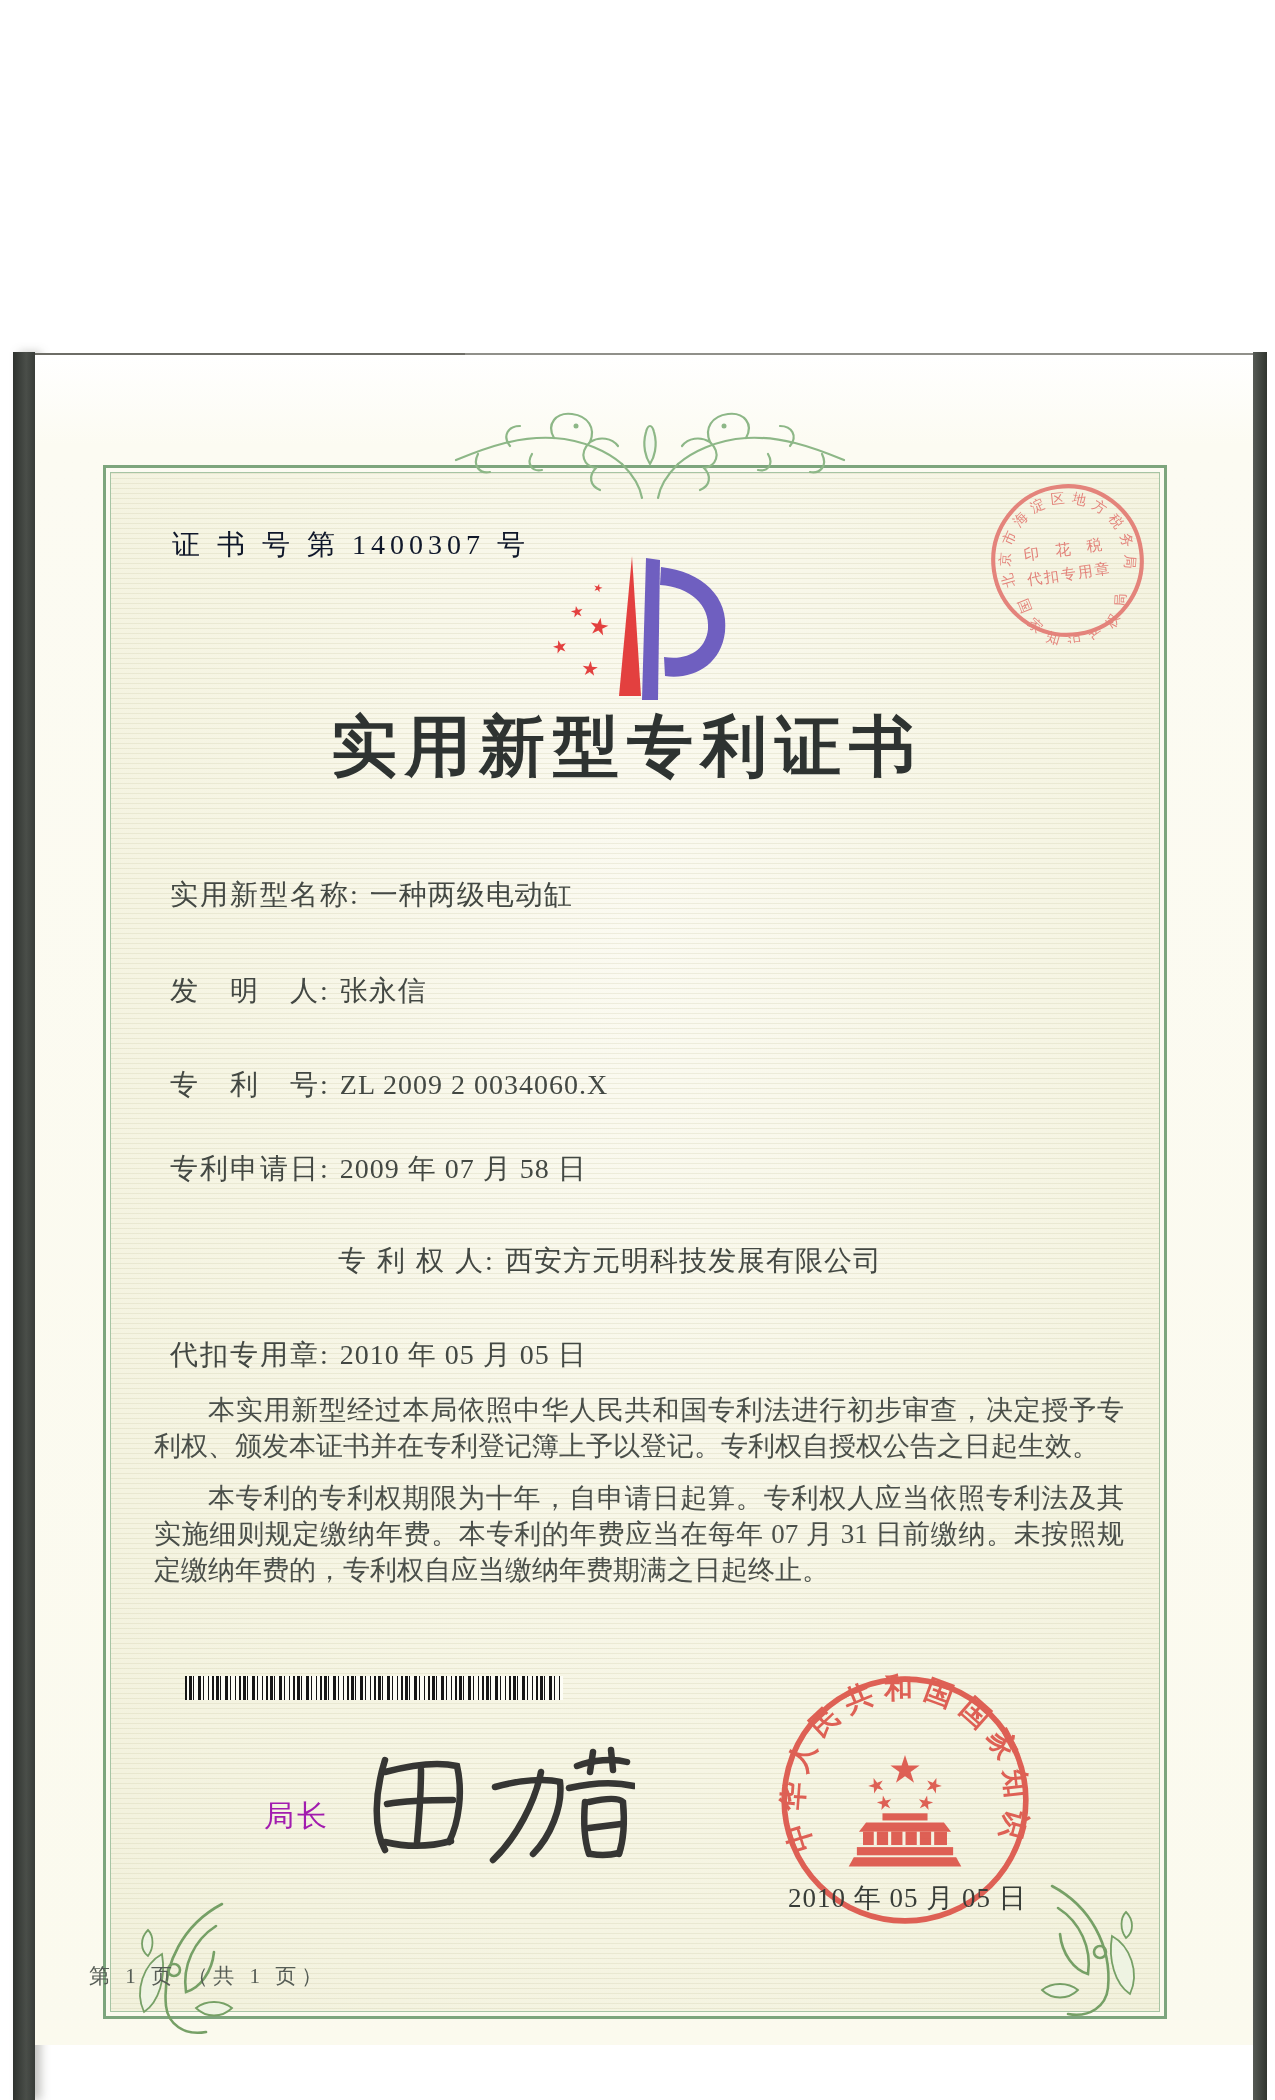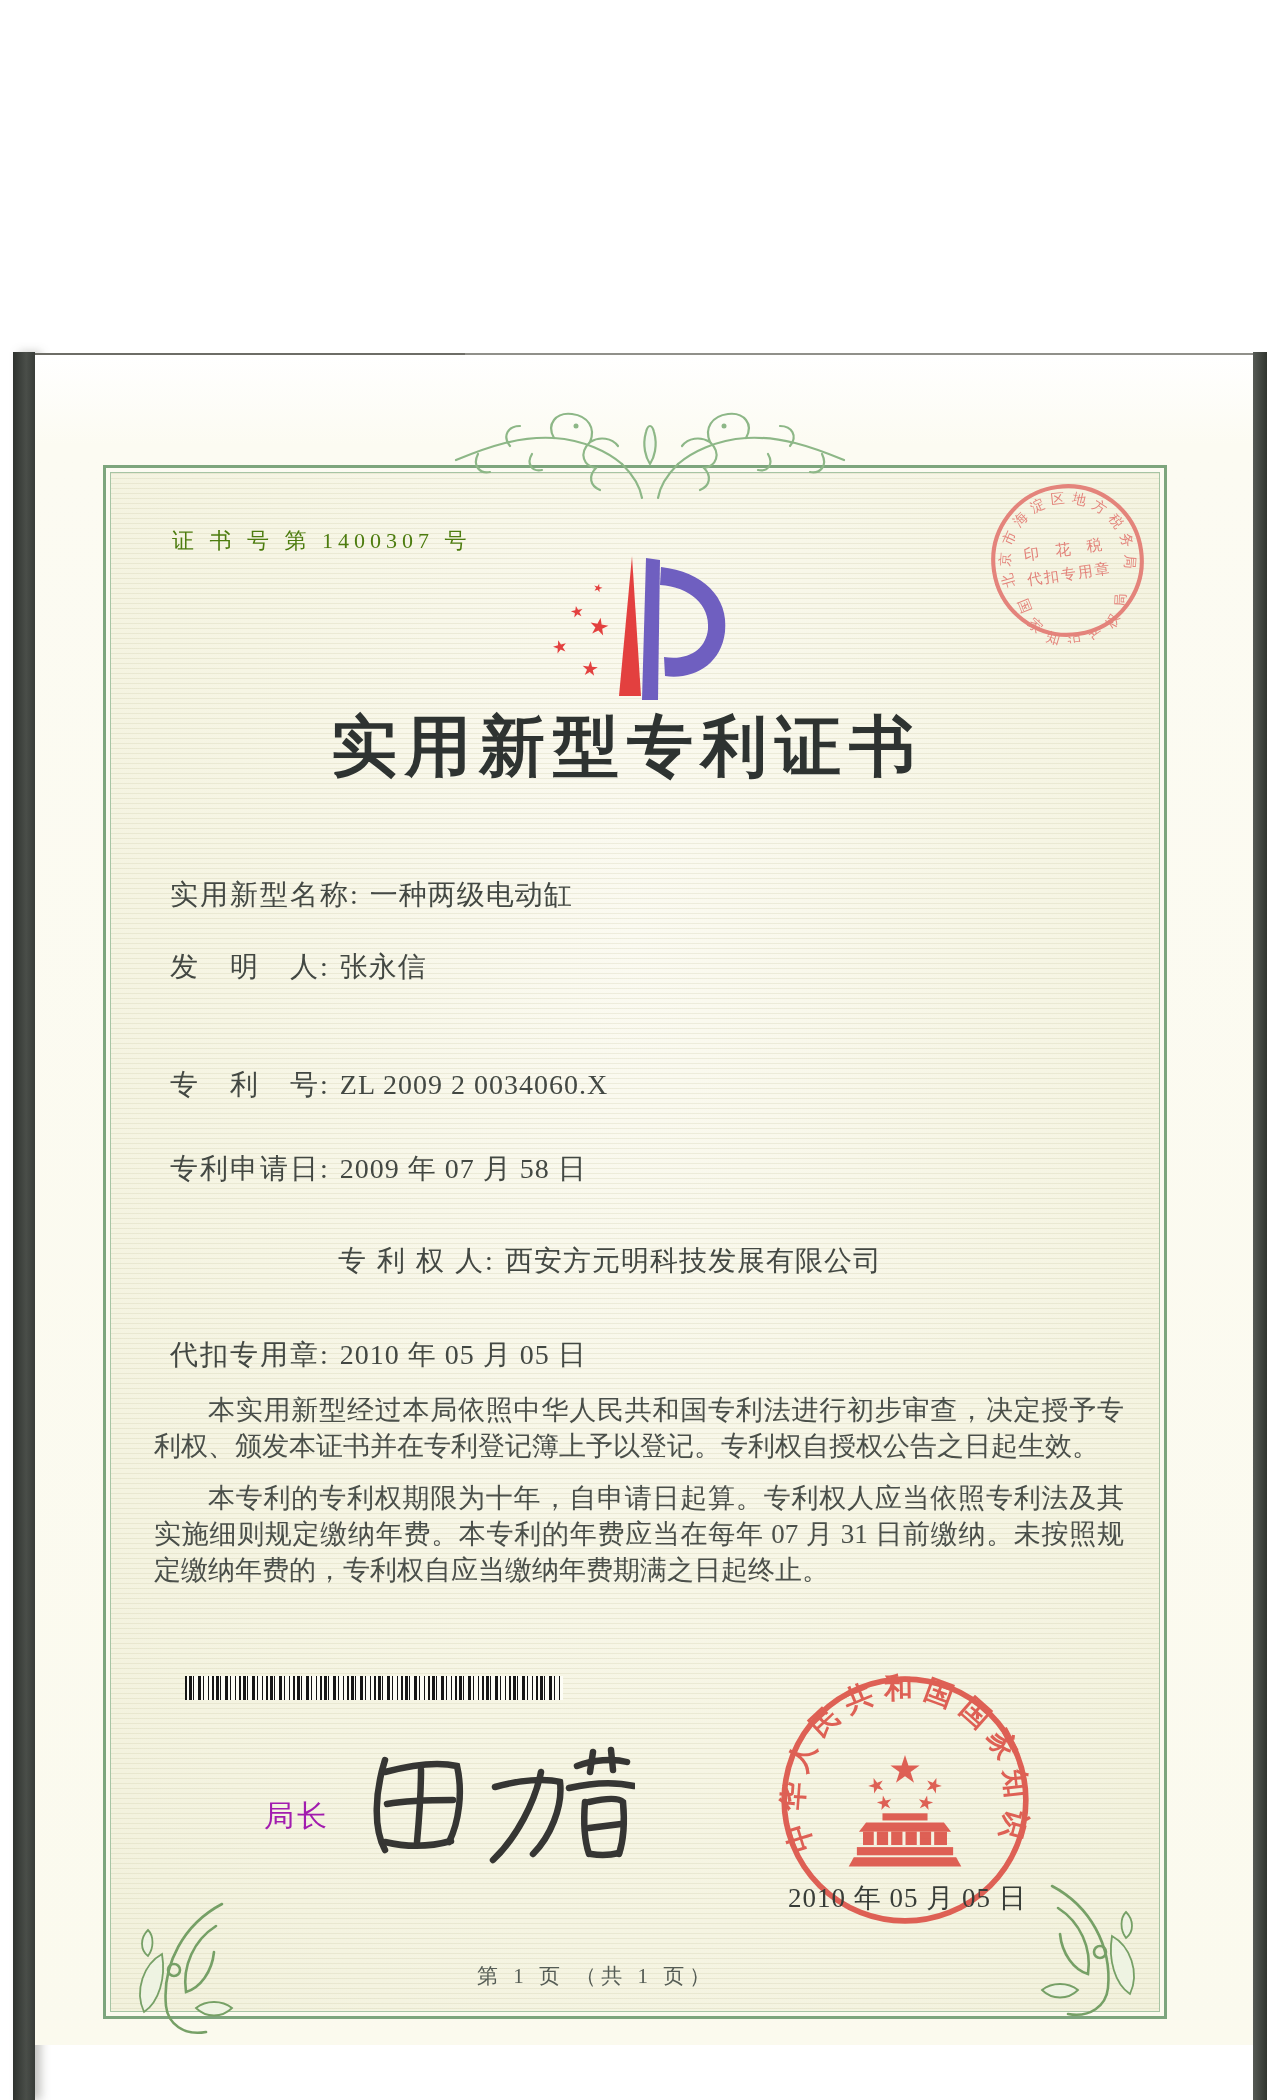--- a/index.html
+++ b/index.html
@@ -24,21 +24,21 @@
     border:3px solid #7da57d;
   }
   .cert-frame-inner{
     position:absolute;inset:4px;border:1px solid #a6c4a4;
     background:
       repeating-linear-gradient(180deg,rgba(203,201,166,.28) 0 1px,rgba(0,0,0,0) 1px 5px),
       radial-gradient(ellipse at 50% 30%,#fbfaf1 0%,#f6f5e4 55%,#f2f1dc 100%);
   }
   .abs{position:absolute;}
   
-  .cert-no{left:172px;top:526px;font-size:22px;letter-spacing:5px;color:#4d7c0f;}
+  .cert-no{left:172px;top:526px;font-size:28px;letter-spacing:5px;color:#0f172a;}
   
   .title{left:95px;top:702px;width:1064px;text-align:center;font-size:66px;font-weight:bold;
          letter-spacing:8px;color:#2e3331;}
   
   .row{left:170px;width:880px;font-size:28px;color:#434843;letter-spacing:1px;white-space:nowrap;}
   .row .lbl{letter-spacing:2px;}
   .row .val{margin-left:10px;}
   
   .body-text{left:138px;top:1376px;width:1002px;font-size:27px;line-height:36px;color:#4a4f4a;
              text-align:justify;}
@@ -48,21 +48,21 @@
     background:repeating-linear-gradient(90deg,
       #161616 0 2px,#fdfdf6 2px 4px,#161616 4px 7px,#fdfdf6 7px 8px,
       #161616 8px 9px,#fdfdf6 9px 13px,#161616 13px 16px,#fdfdf6 16px 18px,
       #161616 18px 19px,#fdfdf6 19px 23px,#161616 23px 24px,#fdfdf6 24px 27px);
   }
   .director{left:264px;top:1796px;font-size:30px;letter-spacing:3px;color:#a21caf;}
   .sig-svg{left:345px;top:1742px;}
   .seal-svg{left:777px;top:1672px;}
   .seal-date{left:788px;top:1880px;font-size:27px;letter-spacing:1px;color:#383d38;}
   .tax-seal-svg{left:985px;top:478px;transform:rotate(-8deg);}
-  .footer{left:68px;top:1962px;width:1056px;text-align:center;font-size:21px;
+  .footer{left:89px;top:1962px;width:1056px;font-size:21px;
           letter-spacing:5px;color:#555c55;}
   .orn{pointer-events:none;}
 </style>
 </head>
 <body>
 
 <div class="page">
 
   <div class="edge-strip edge-left"></div>
   <div class="edge-strip edge-right"></div>
@@ -145,21 +145,21 @@
     </text>
     <text x="80" y="74" text-anchor="middle" font-size="15" fill="#e0736c" letter-spacing="6" font-family="'Liberation Serif','DejaVu Serif',serif">印 花 税</text>
     <text x="80" y="98" text-anchor="middle" font-size="14.5" fill="#e0736c" letter-spacing="2" font-family="'Liberation Serif','DejaVu Serif',serif">代扣专用章</text>
   </svg>
 
   <div class="abs row" style="top:876px;">
     <span class="lbl">实用新型名称:</span><span class="val">一种两级电动缸</span>
   </div>
 
   <div class="abs title">实用新型专利证书</div>
-  <div class="abs row" style="top:948px;">
+  <div class="abs row" style="top:972px;">
     <span class="lbl">发　明　人:</span><span class="val">张永信</span>
   </div>
   <div class="abs row" style="top:1066px;">
     <span class="lbl">专　利　号:</span><span class="val">ZL 2009 2 0034060.X</span>
   </div>
   <div class="abs row" style="top:1150px;">
     <span class="lbl">专利申请日:</span><span class="val">2009 年 07 月 58 日</span>
   </div>
   <div class="abs row" style="top:1242px;text-align:center;">
     <span class="lbl">专 利 权 人:</span><span class="val">西安方元明科技发展有限公司</span>

